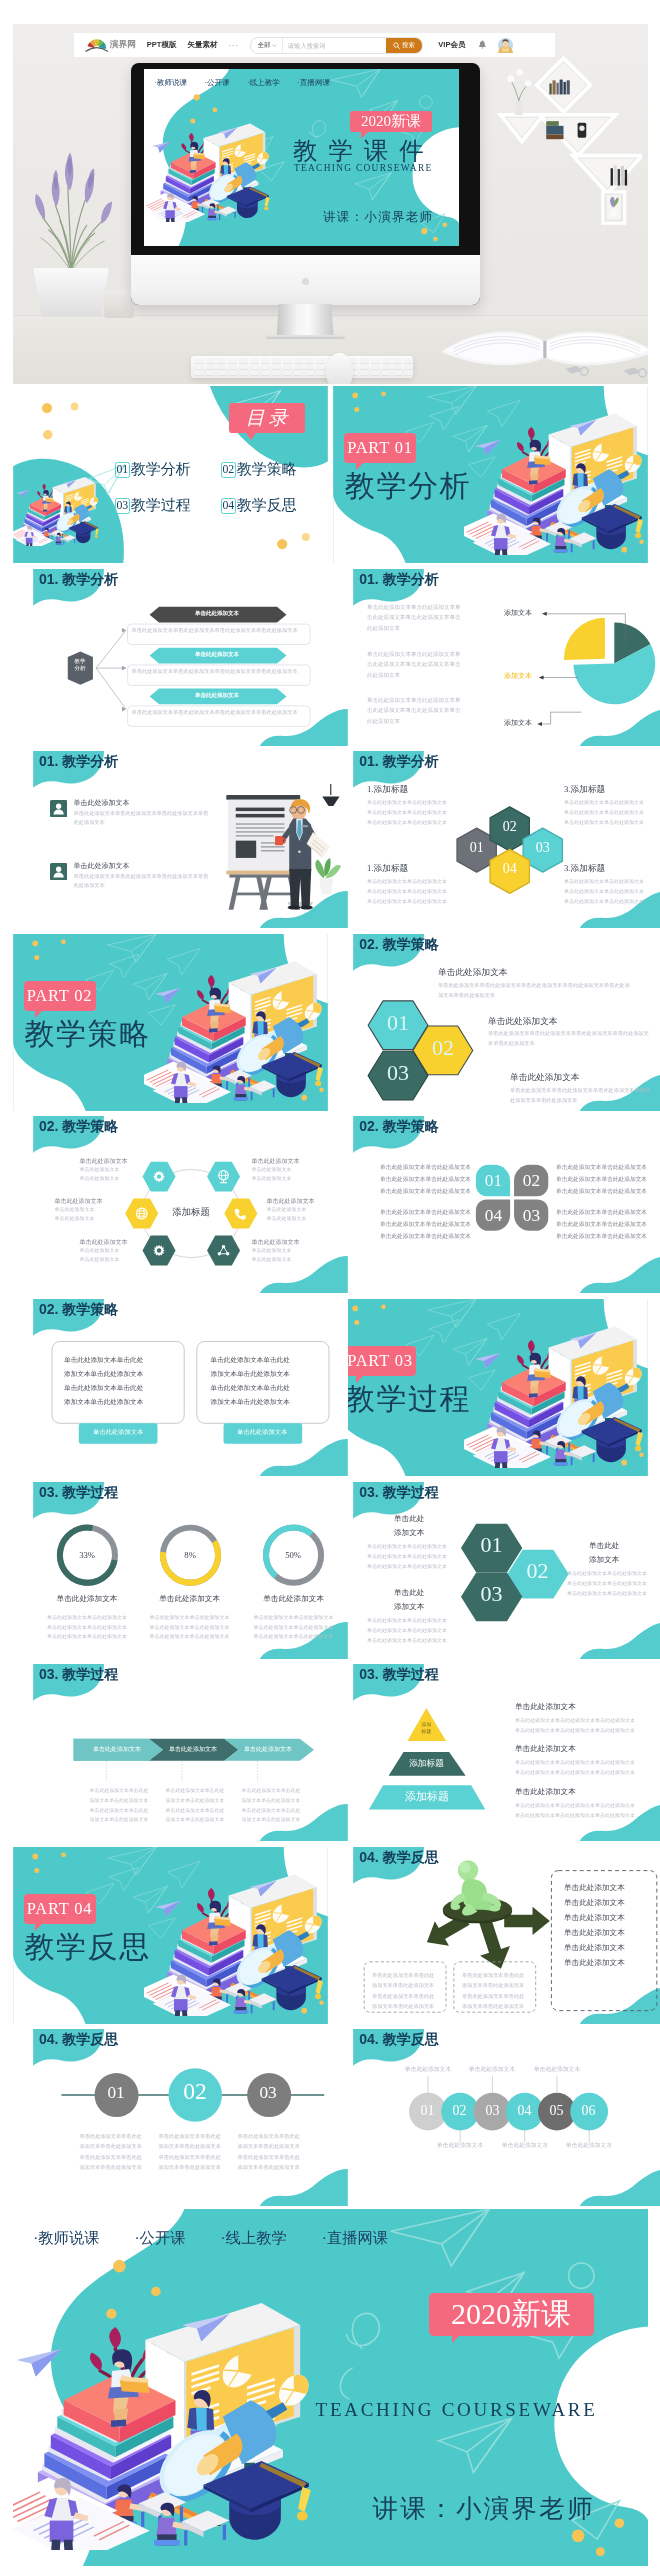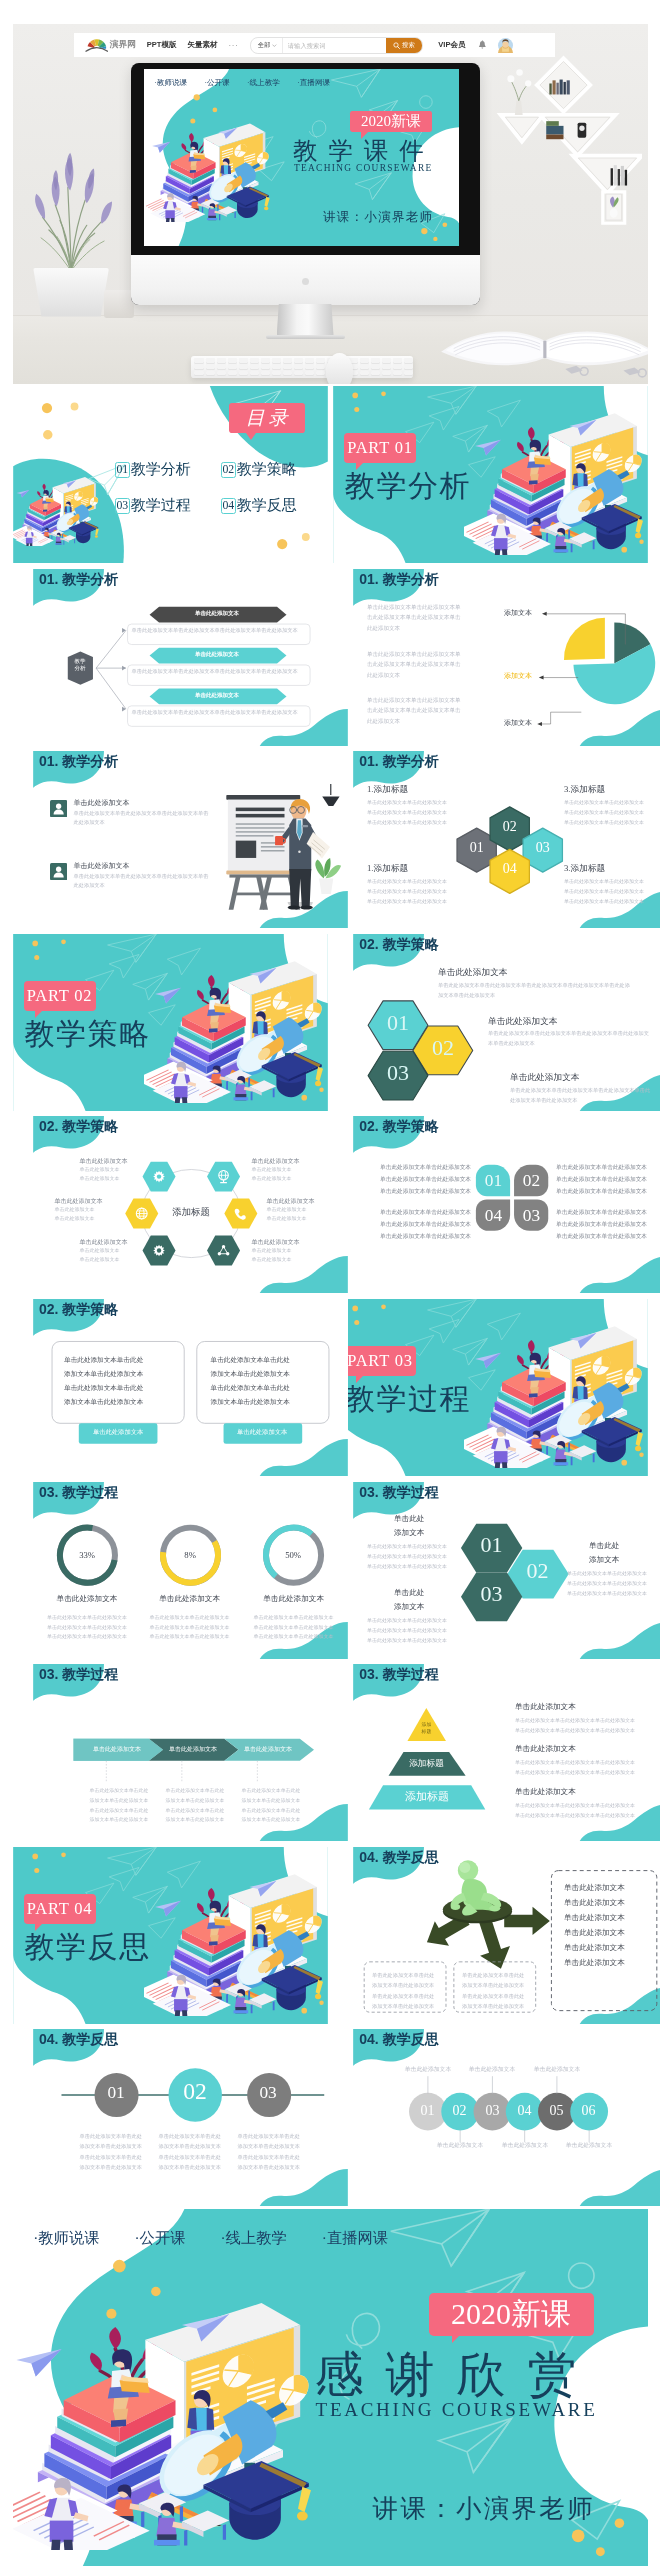--- a/index.html
+++ b/index.html
@@ -2593,19 +2593,18 @@
         </div>
   <div class="tags" style="left:20.6px;top:19px;font-size:15.3px;gap:35px;">
     <span>·教师说课</span>
     <span>·公开课</span>
     <span>·线上教学</span>
     <span>·直播网课</span>
   </div>
   <div class="badge" style="left:416px;top:84px;width:165px;height:43px;font-size:30px;border-radius:4.8px;">
     <span>2020新课</span>
   </div>
-  <div class="bigtitle" style="left:302px;top:133px;font-size:49px;letter-spacing:22px;">感谢欣赏</div>
   <div class="subt" style="left:303px;top:190px;font-size:19px;letter-spacing:2.7px;">TEACHING COURSEWARE</div>
   <div class="speaker" style="left:360px;top:283px;font-size:25.4px;letter-spacing:2.4px;">讲课：小演界老师</div>
 </div>
     </div>
 </div>
 
 
 </body></html>

